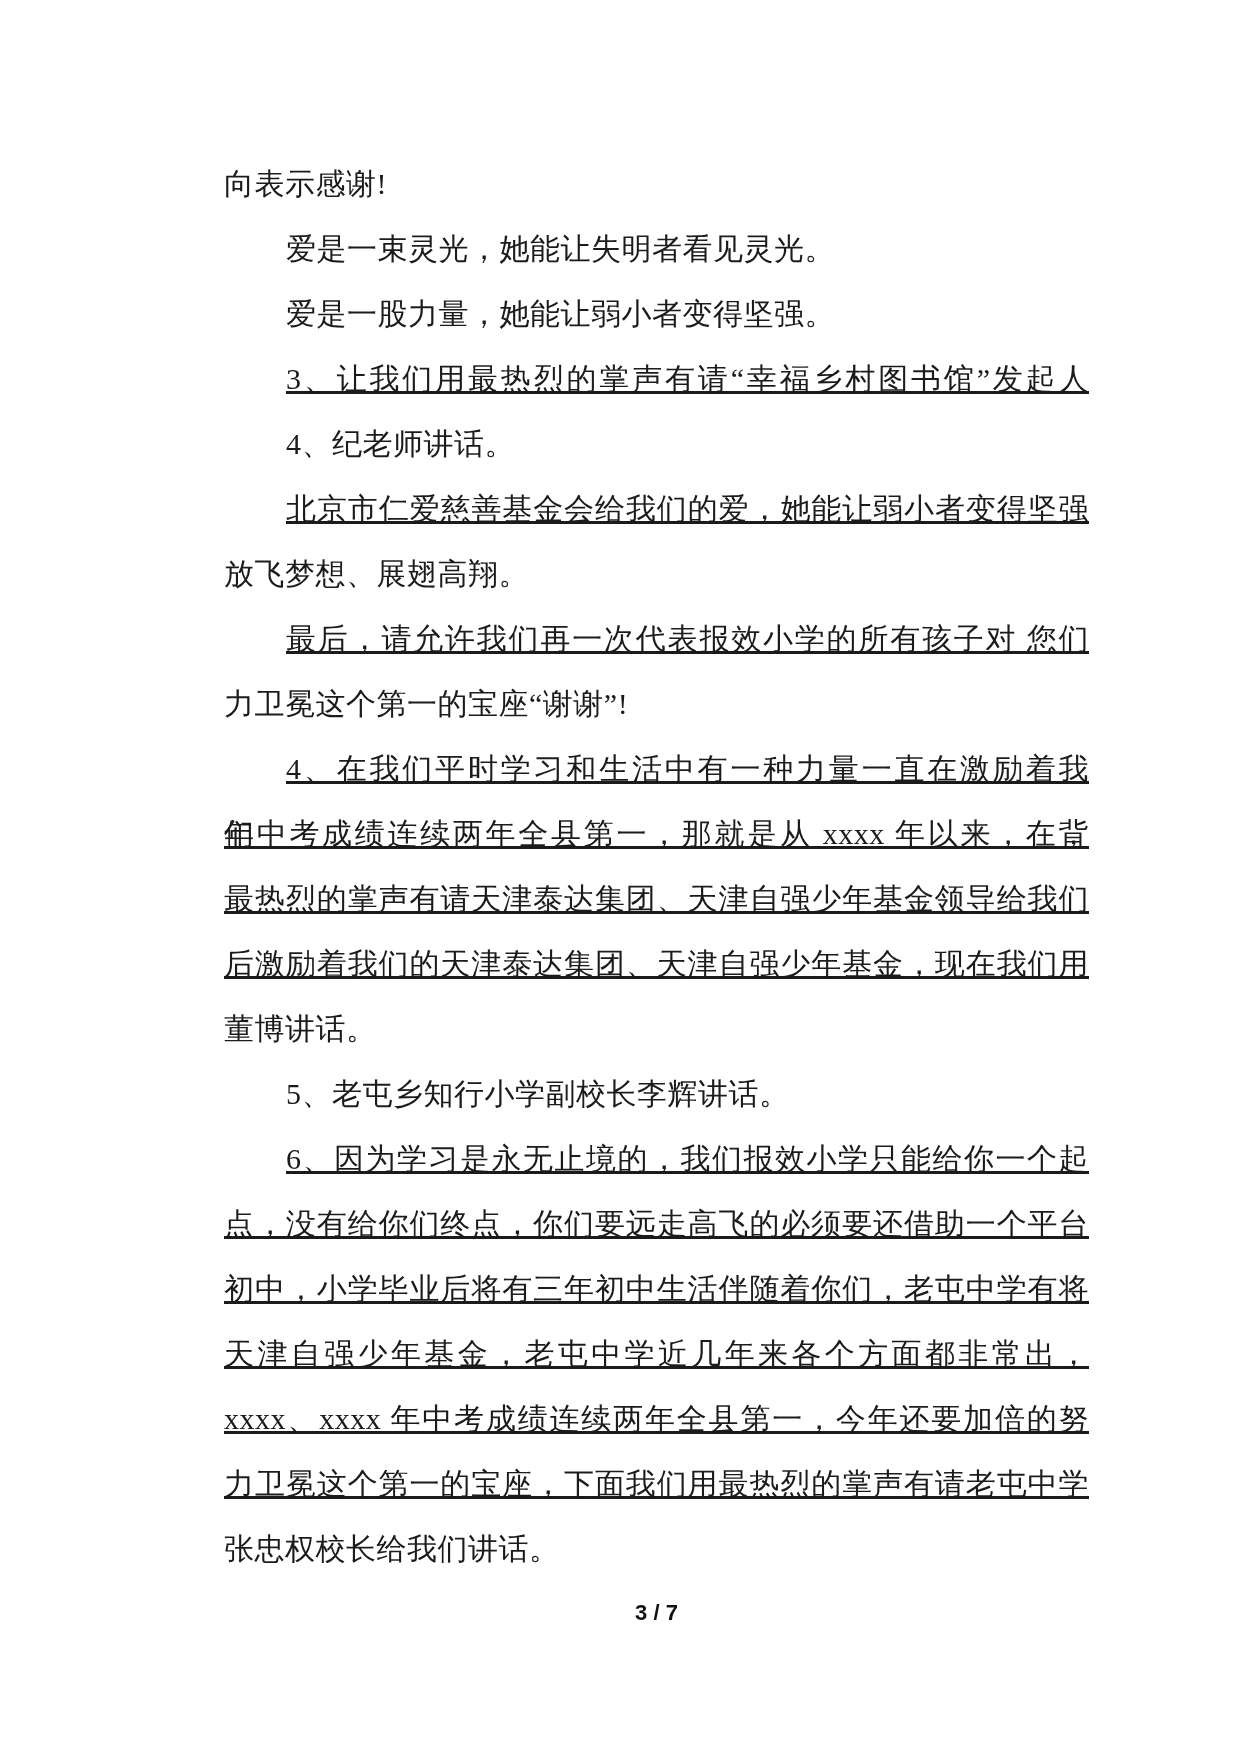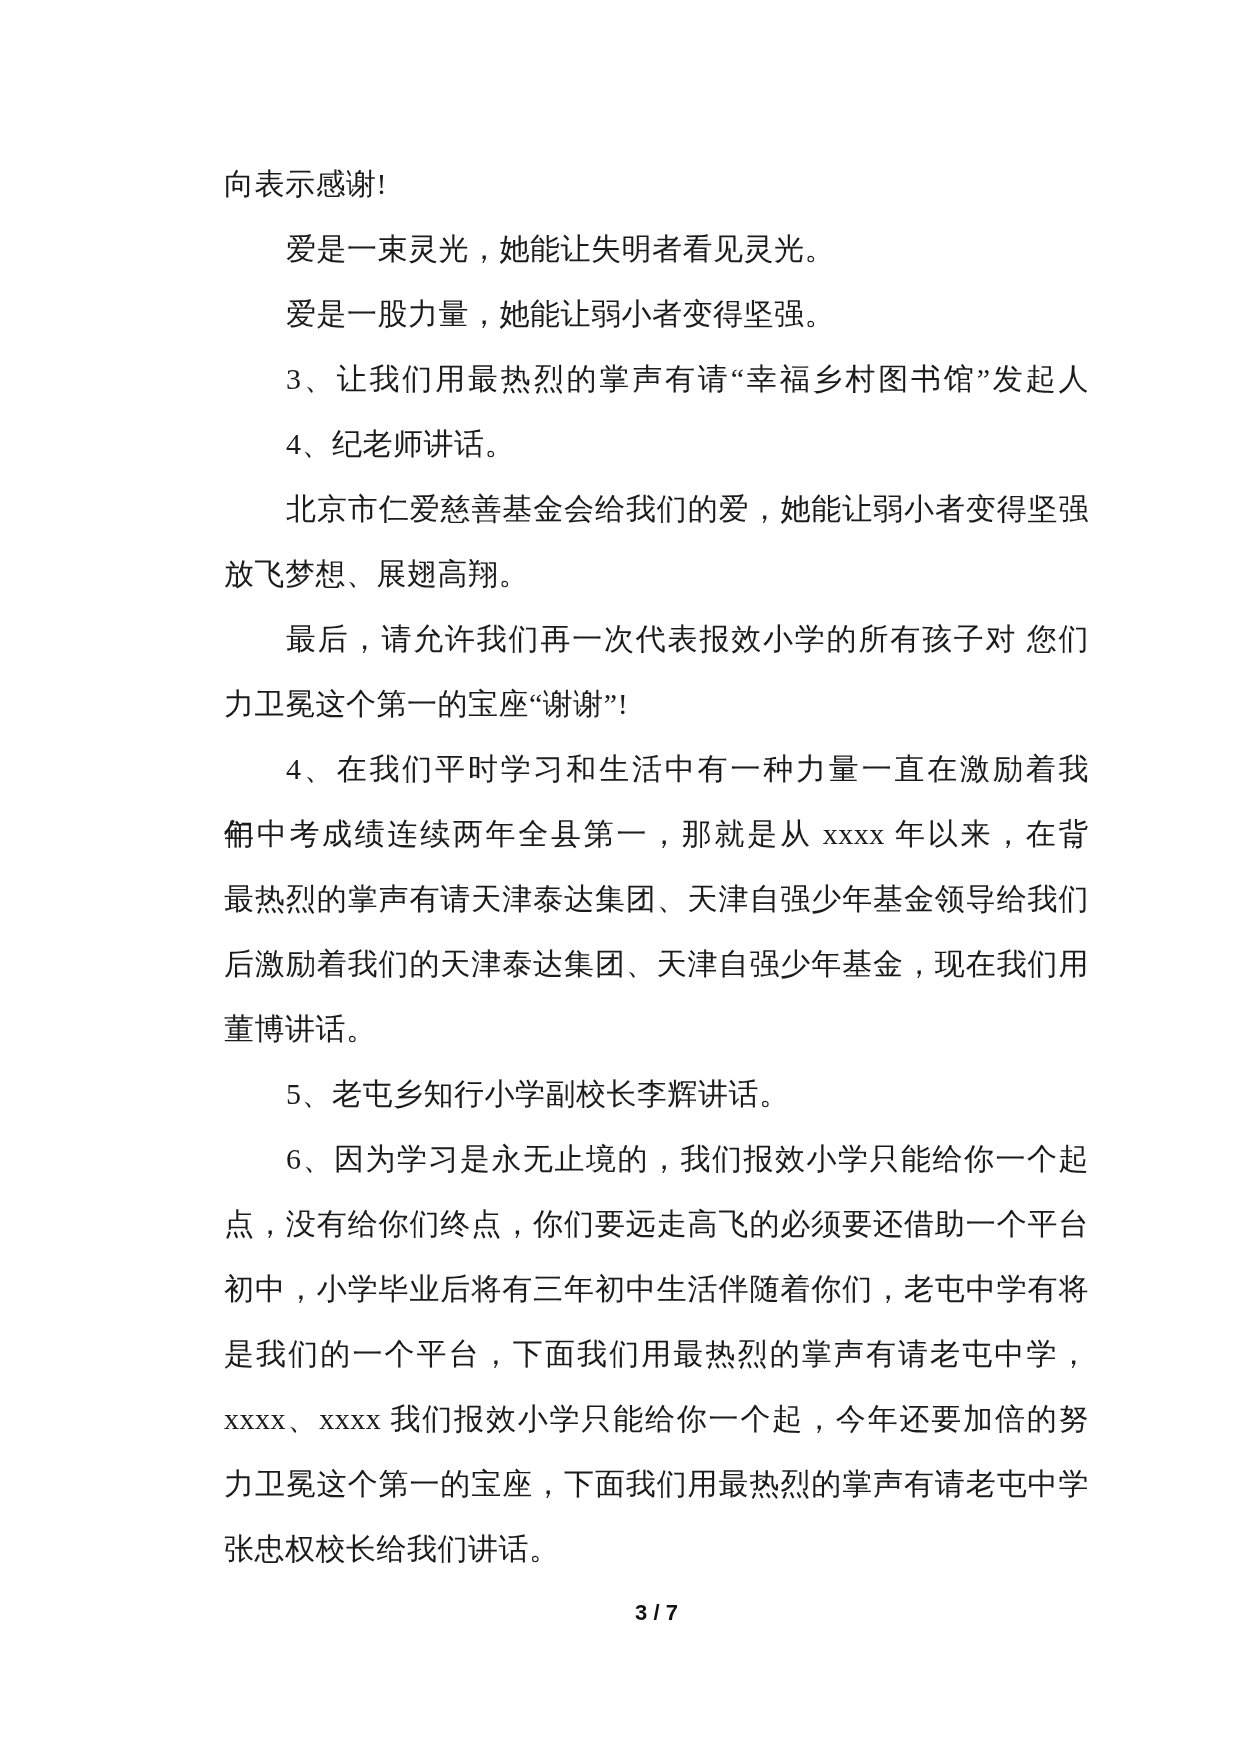--- a/index.html
+++ b/index.html
@@ -29,20 +29,21 @@
     font-size: 30px;
     text-align: left;
     letter-spacing: 0.5px;
   }
   .indent {
     text-indent: 62px;
   }
   .justify {
     text-align: justify;
     text-align-last: justify;
+    text-decoration: underline;
   }
   .footer {
     position: absolute;
     top: 1600px;
     left: 0;
     width: 100%;
     text-align: center;
     font-family: "Liberation Sans", "DejaVu Sans", sans-serif;
     font-weight: 700;
     font-size: 22px;
@@ -65,19 +66,19 @@
     <div class="line">力卫冕这个第一的宝座“谢谢”!</div>
     <div class="line indent justify">4、在我们平时学习和生活中有一种力量一直在激励着我 们，</div>
     <div class="line justify">年中考成绩连续两年全县第一，那就是从 xxxx 年以来，在背</div>
     <div class="line justify">最热烈的掌声有请天津泰达集团、天津自强少年基金领导给我们</div>
     <div class="line justify">后激励着我们的天津泰达集团、天津自强少年基金，现在我们用</div>
     <div class="line">董博讲话。</div>
     <div class="line indent">5、老屯乡知行小学副校长李辉讲话。</div>
     <div class="line indent justify">6、因为学习是永无止境的，我们报效小学只能给你一个起</div>
     <div class="line justify">点，没有给你们终点，你们要远走高飞的必须要还借助一个平台</div>
     <div class="line justify">初中，小学毕业后将有三年初中生活伴随着你们，老屯中学有将</div>
-    <div class="line justify">是我们的一个平台，下面我们用最热烈的掌声有请老屯中学，</div>
-    <div class="line justify">xxxx、xxxx 我们报效小学只能给你一个起，今年还要加倍的努</div>
+    <div class="line justify">天津自强少年基金，老屯中学近几年来各个方面都非常出，</div>
+    <div class="line justify">xxxx、xxxx 年中考成绩连续两年全县第一，今年还要加倍的努</div>
     <div class="line justify">力卫冕这个第一的宝座，下面我们用最热烈的掌声有请老屯中学</div>
     <div class="line">张忠权校长给我们讲话。</div>
   </div>
   <div class="footer">3 / 7</div>
 </div>
 
 </body></html>

